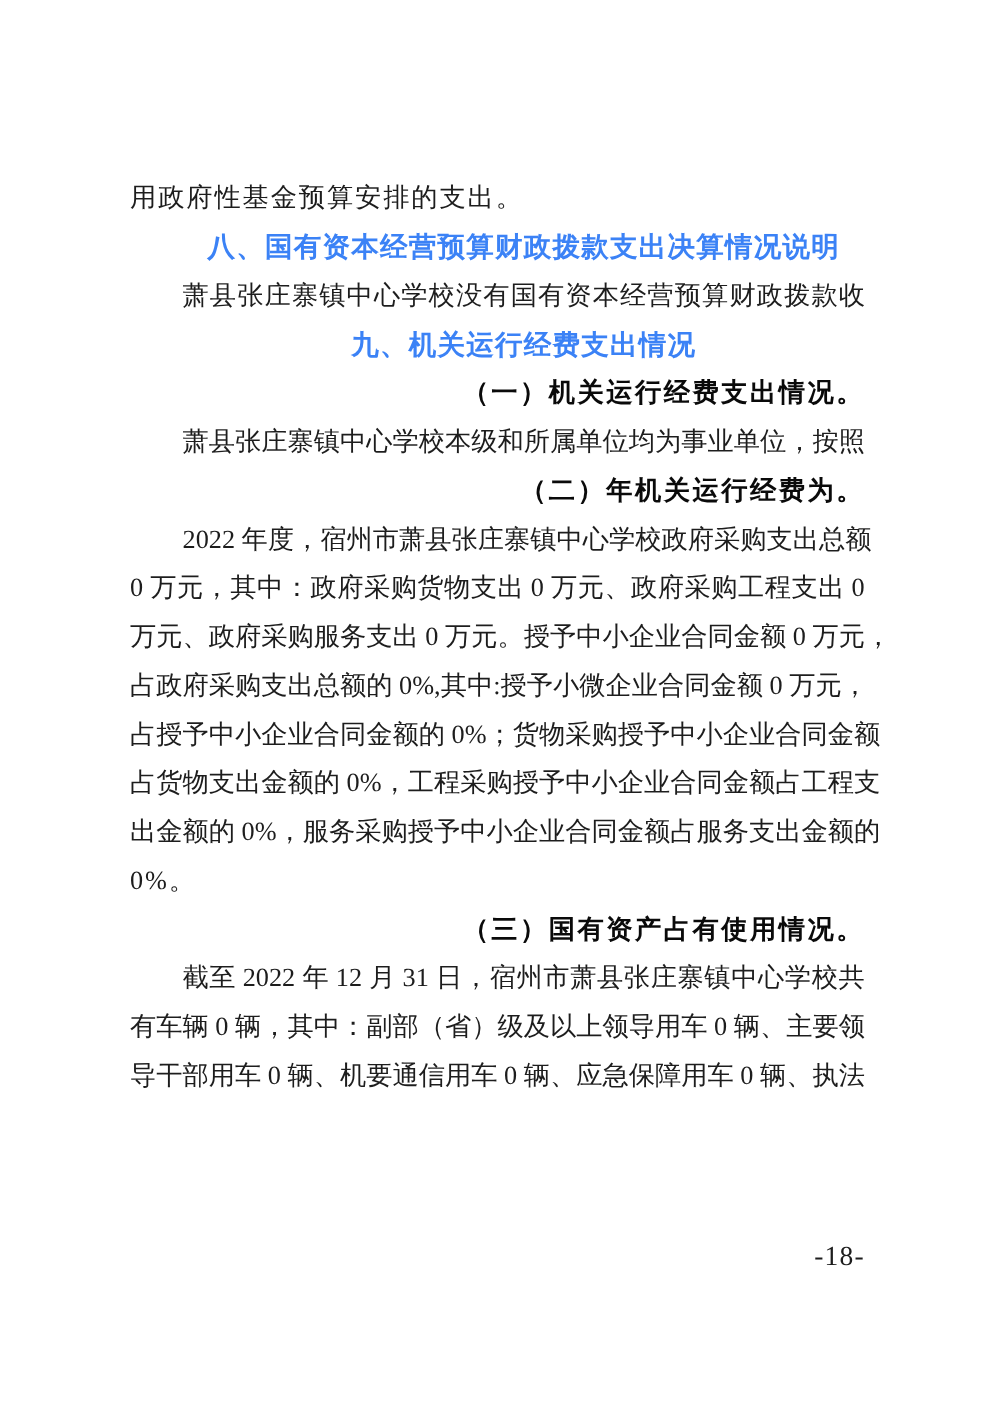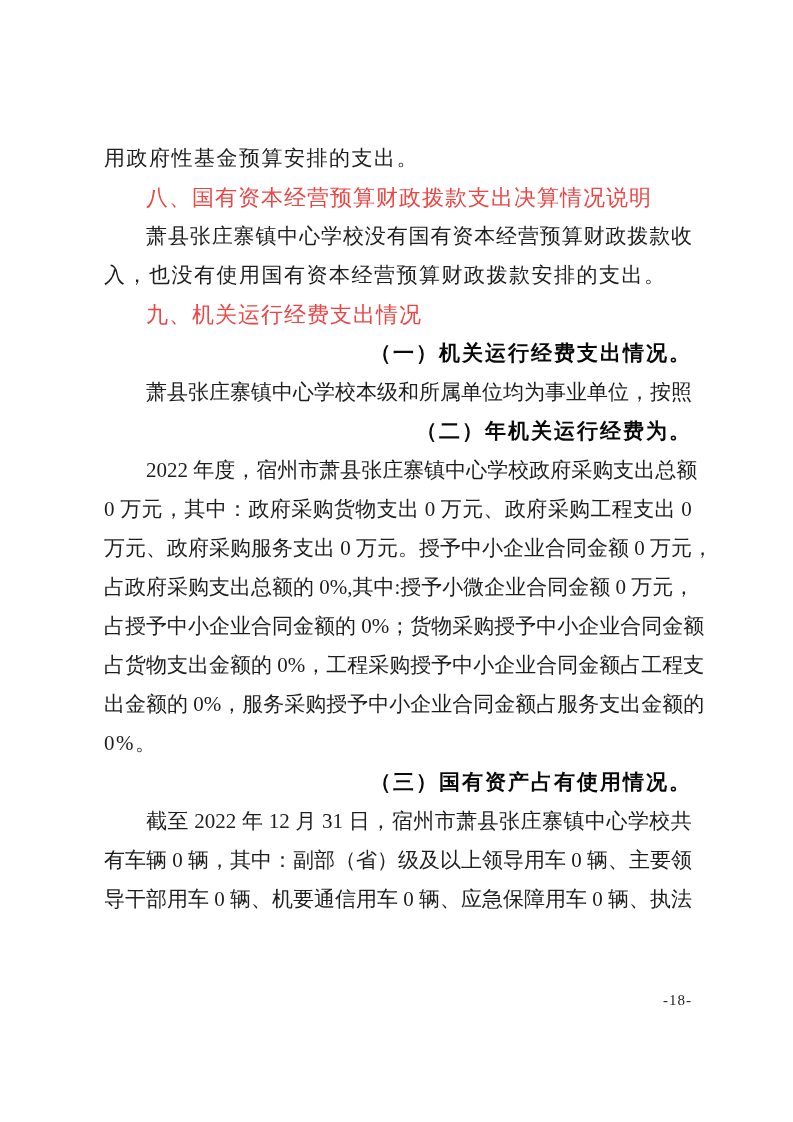--- a/index.html
+++ b/index.html
@@ -35,40 +35,41 @@
     display: flex;
     justify-content: space-between;
     align-items: baseline;
     letter-spacing: 0;
     white-space: normal;
   }
   .indent { padding-left: 42px; }
   
   .h-hei {
     font-family: "Liberation Sans", "DejaVu Sans", sans-serif;
-    font-weight: 400;
+    font-weight: 700;
     font-size: 22px;
-    color: #ef4444;
+    color: #3b82f6;
     letter-spacing: 1px;
+    text-align: center;
   }
   
   .h-kai {
     font-weight: 700;
     font-size: 21px;
     color: #0a0a0a;
     letter-spacing: 2px;
     text-align: right;
   }
   .footer {
     position: absolute;
     top: 992px;
     left: 104px;
     width: 588px;
     text-align: right;
-    font-size: 15px;
+    font-size: 22px;
     letter-spacing: 1px;
     color: #1d1d1d;
   }
 </style>
 </head>
 <body>
 
 <div class="page">
   <main class="content">
     <p class="ln body">用政府性基金预算安排的支出。</p>
@@ -93,21 +94,20 @@
         <span>经</span>
         <span>营</span>
         <span>预</span>
         <span>算</span>
         <span>财</span>
         <span>政</span>
         <span>拨</span>
         <span>款</span>
         <span>收</span>
       </p>
-    <p class="ln body">入，也没有使用国有资本经营预算财政拨款安排的支出。</p>
     <h2 class="ln h-hei indent">九、机关运行经费支出情况</h2>
     <h3 class="ln h-kai indent">（一）机关运行经费支出情况。</h3>
     <p class="ln body indent just">
         <span>萧</span>
         <span>县</span>
         <span>张</span>
         <span>庄</span>
         <span>寨</span>
         <span>镇</span>
         <span>中</span>

